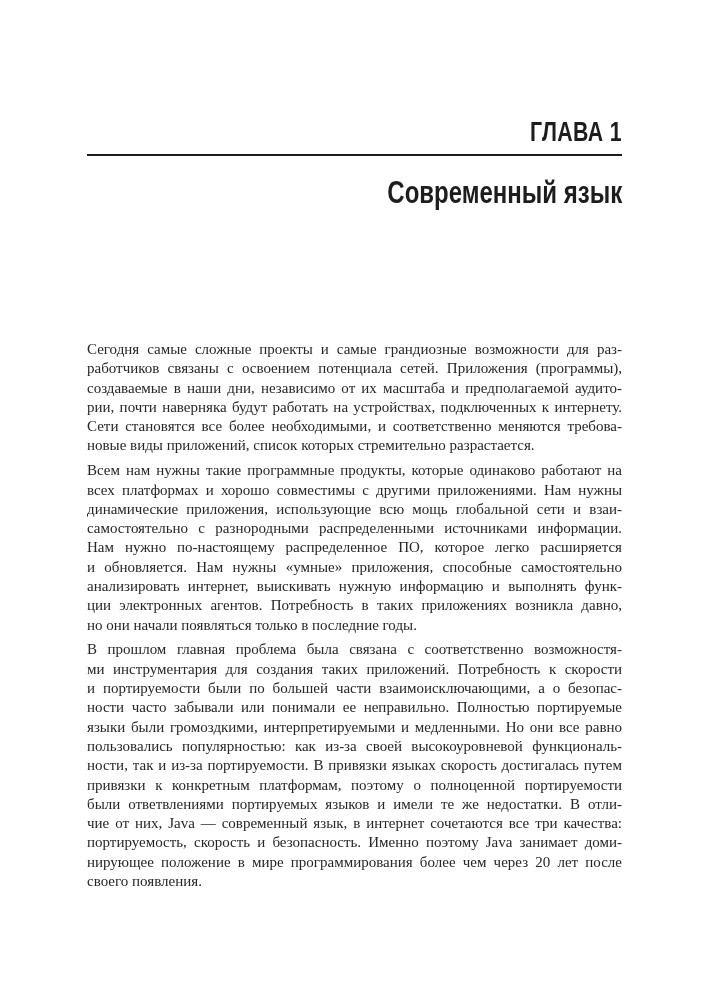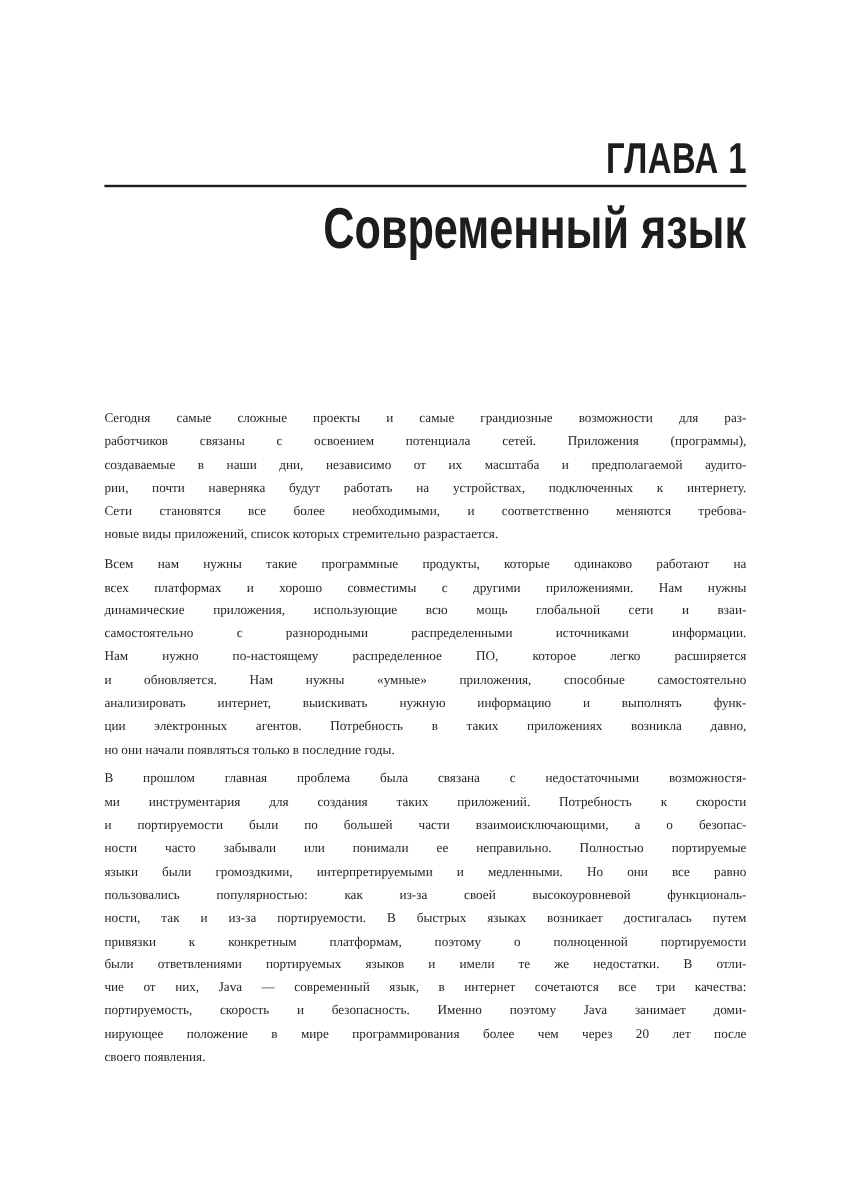--- a/index.html
+++ b/index.html
@@ -25,56 +25,56 @@
     left: 87px;
     width: 535px;
     top: 0;
   }
   
   .chapter-label-row {
     margin-top: 118px;
     text-align: right;
     font-family: "Liberation Sans", sans-serif;
     font-weight: 700;
-    font-size: 36px;
+    font-size: 28px;
     line-height: 28px;
     color: var(--heading-color);
     white-space: nowrap;
   }
   .chapter-label-row .squeeze {
     display: inline-block;
     transform: scaleX(0.76);
     transform-origin: 100% 50%;
     letter-spacing: 0.5px;
   }
   .rule {
     height: 2px;
     background: var(--rule-color);
     margin-top: 8px;
   }
   .chapter-title-row {
     margin: 14px 0 0 0;
     text-align: right;
     font-family: "Liberation Sans", sans-serif;
     font-weight: 700;
-    font-size: 48px;
+    font-size: 32px;
     line-height: 44px;
     color: var(--heading-color);
     white-space: nowrap;
   }
   .chapter-title-row .squeeze {
     display: inline-block;
     transform: scaleX(0.75);
     transform-origin: 100% 50%;
   }
   
   .body-text {
     margin-top: 126px;
     font-family: "Liberation Serif", serif;
-    font-size: 11px;
+    font-size: 15px;
     line-height: 19.3px;
     color: var(--text-color);
   }
   .para {
     margin: 0 0 5.5px 0;
   }
   .para:last-child { margin-bottom: 0; }
   .line {
     text-align: justify;
     text-align-last: justify;
@@ -116,27 +116,27 @@
           <div class="line">всех платформах и хорошо совместимы с другими приложениями. Нам нужны</div>
           <div class="line">динамические приложения, использующие всю мощь глобальной сети и взаи-</div>
           <div class="line">самостоятельно с разнородными распределенными источниками информации.</div>
           <div class="line">Нам нужно по-настоящему распределенное ПО, которое легко расширяется</div>
           <div class="line">и обновляется. Нам нужны «умные» приложения, способные самостоятельно</div>
           <div class="line">анализировать интернет, выискивать нужную информацию и выполнять функ-</div>
           <div class="line">ции электронных агентов. Потребность в таких приложениях возникла давно,</div>
           <div class="line last">но они начали появляться только в последние годы.</div>
         </div>
         <div class="para">
-          <div class="line">В прошлом главная проблема была связана с недостаточными возможностя-</div>
+          <div class="line">В прошлом главная проблема была связана с соответственно возможностя-</div>
           <div class="line">ми инструментария для создания таких приложений. Потребность к скорости</div>
           <div class="line">и портируемости были по большей части взаимоисключающими, а о безопас-</div>
           <div class="line">ности часто забывали или понимали ее неправильно. Полностью портируемые</div>
           <div class="line">языки были громоздкими, интерпретируемыми и медленными. Но они все равно</div>
           <div class="line">пользовались популярностью: как из-за своей высокоуровневой функциональ-</div>
-          <div class="line">ности, так и из-за портируемости. В быстрых языках возникает достигалась путем</div>
+          <div class="line">ности, так и из-за портируемости. В привязки языках скорость достигалась путем</div>
           <div class="line">привязки к конкретным платформам, поэтому о полноценной портируемости</div>
           <div class="line">были ответвлениями портируемых языков и имели те же недостатки. В отли-</div>
           <div class="line">чие от них, Java — современный язык, в интернет сочетаются все три качества:</div>
           <div class="line">портируемость, скорость и безопасность. Именно поэтому Java занимает доми-</div>
           <div class="line">нирующее положение в мире программирования более чем через 20 лет после</div>
           <div class="line last">своего появления.</div>
         </div>
       </main>
 
   </div>

